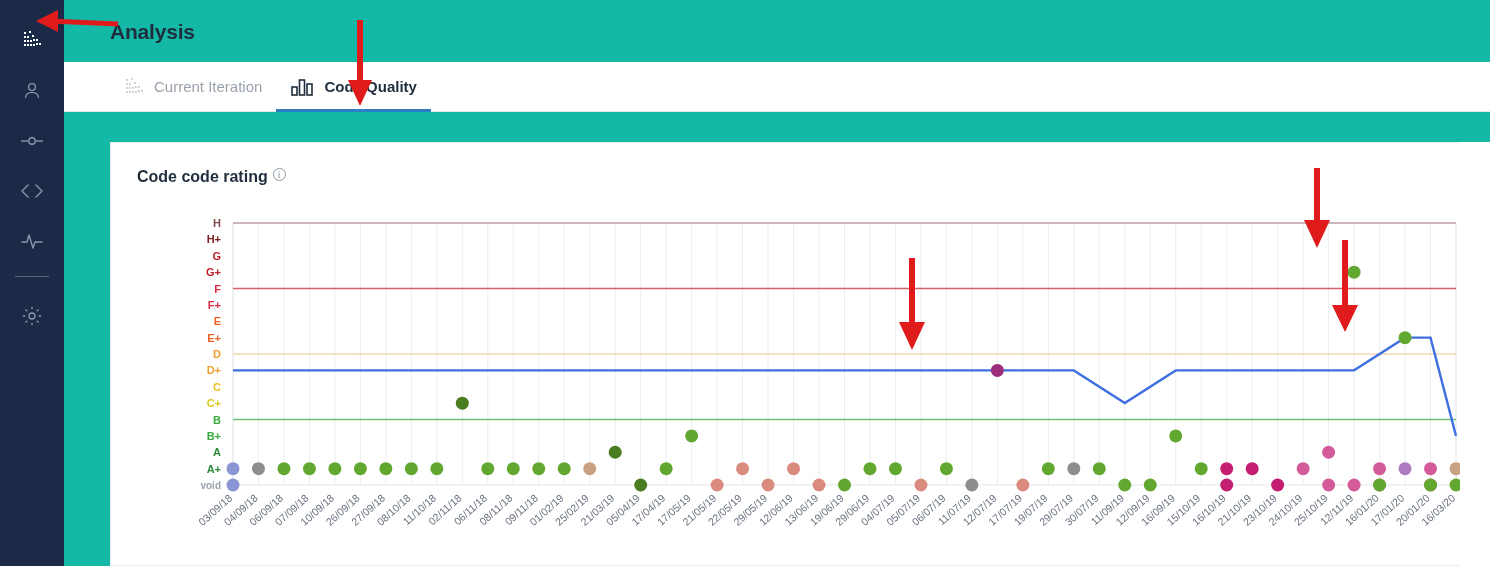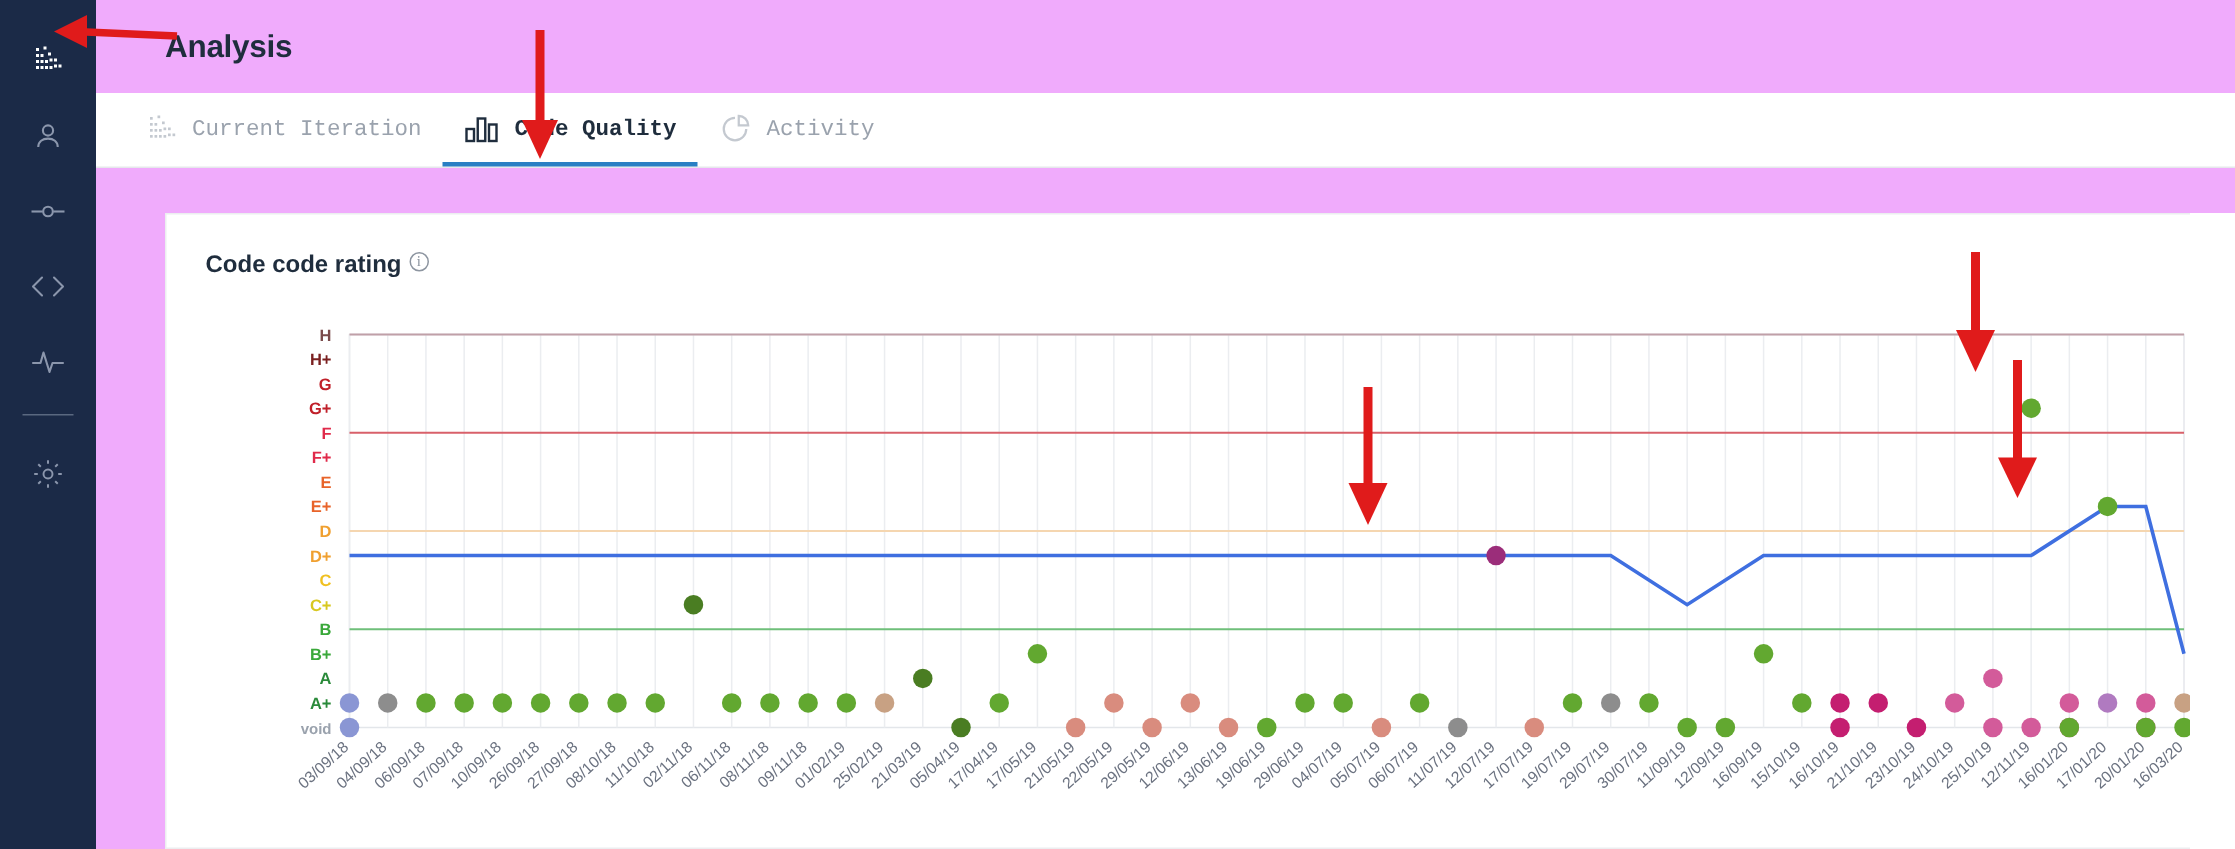--- a/index.html
+++ b/index.html
@@ -23,36 +23,35 @@
     width: 46px; height: 50px;
     display: flex; align-items: center; justify-content: center;
     cursor: pointer;
   }
   .side-item svg { display: block; }
   .side-div { width: 34px; height: 1px; background: #5a6880; margin: 10px 0 14px 0; }
 
   
   .main {
     flex: 1 1 auto; height: 566px;
-    background: #f0abfc;
+    background: #14b8a6;
     position: relative;
     overflow: hidden;
   }
   .page-title {
     font-size: 21px; font-weight: bold; color: #1f2d3d;
     padding: 20px 0 0 46px;
     letter-spacing: -0.2px;
   }
   .tabs {
-    display: flex; align-items: flex-end;
-    padding-left: 20px; margin-top: 18px;
+    display: flex; align-items: center;
+    padding-left: 46px; margin-top: 18px;
     height: 50px;
     background: #ffffff;
     border-bottom: 1px solid #e6e8eb;
-    font-family: Liberation Mono, monospace;
   }
   .tab {
     display: flex; align-items: center; gap: 10px;
     height: 50px; padding: 0 14px;
     cursor: pointer; position: relative;
     font-size: 15px; color: #9aa2ad;
   }
   .tab.active { color: #1f2d3d; font-weight: bold; }
   .tab.active::after {
     content: ""; position: absolute; left: 0; right: 0; bottom: 0;
@@ -201,29 +200,20 @@
       </div>
       <div class="tab active">
         <span>
           <svg width="24" height="22" viewBox="0 0 24 22" fill="none" stroke="#1f2d3d" stroke-width="1.6">
             <rect x="2" y="11" width="5" height="8"></rect>
             <rect x="9.5" y="4" width="5" height="15"></rect>
             <rect x="17" y="8" width="5" height="11"></rect>
           </svg>
         </span>
         <span>Code Quality</span>
-      </div>
-      <div class="tab">
-        <span>
-          <svg width="22" height="22" viewBox="0 0 22 22" fill="none" stroke="#c4c9d0" stroke-width="1.5">
-            <path d="M11 3.5A7.5 7.5 0 1 0 18.5 11"></path>
-            <path d="M13.5 2.2v6.3h6.3a6.4 6.4 0 0 0-6.3-6.3z"></path>
-          </svg>
-        </span>
-        <span>Activity</span>
       </div>
     </div>
 
     <div class="card">
       <div class="card-title">
         <span>Code code rating</span>
         <span class="info-icon">i</span>
       </div>
       <div class="chart-wrap">
         <svg class="chart-svg" id="chart" width="1600" height="360">

